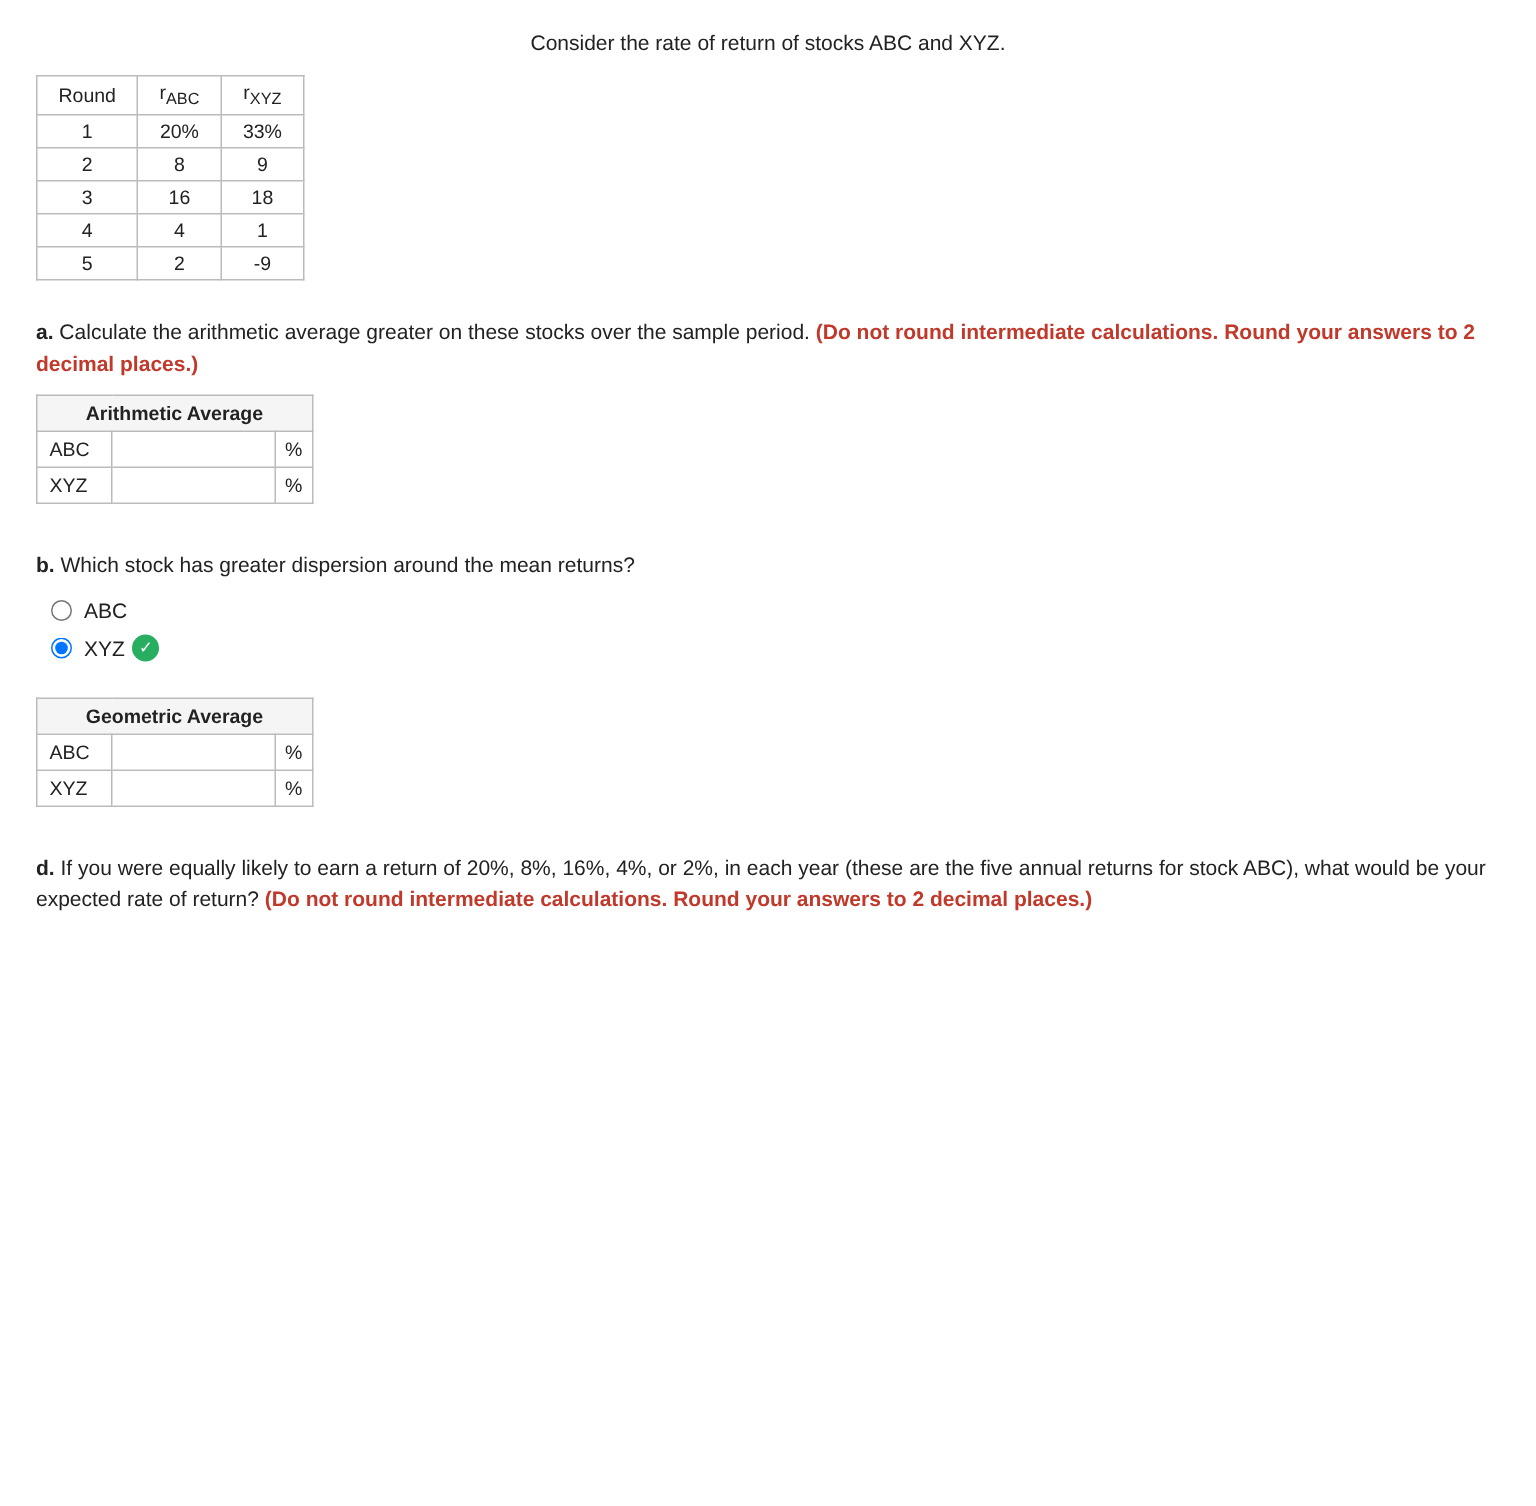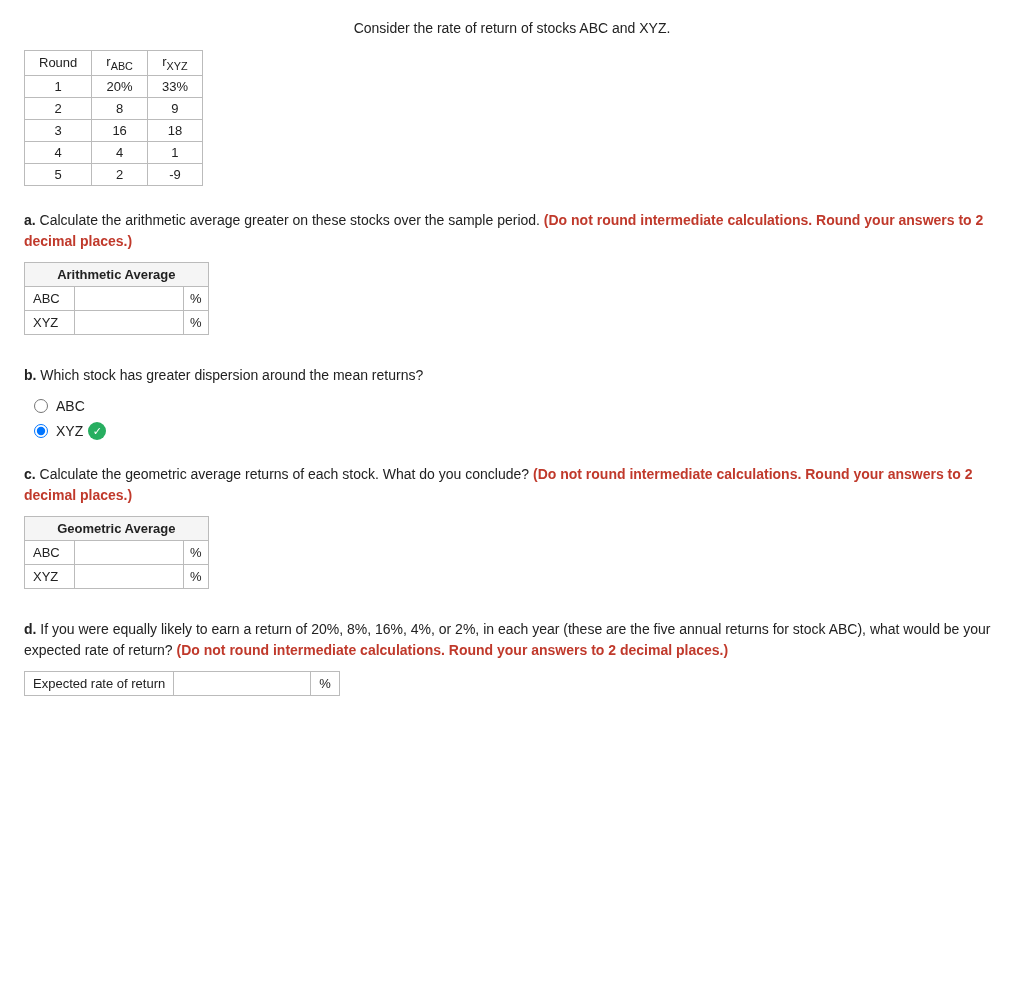--- a/index.html
+++ b/index.html
@@ -212,23 +212,20 @@
     </div>
     <div class="radio-option">
       <input type="radio" name="dispersion" id="radio-xyz" checked="" style="">
       <label for="radio-xyz">XYZ</label>
       <span class="check-icon">✓</span>
     </div>
   </div>
 </section>
 
 <section class="section">
-  <p class="section-label">
-    <strong>c.</strong><span> Calculate the geometric average returns of each stock. What do you conclude? </span><span class="bold-red">(Do not round intermediate calculations. Round your answers to 2 decimal places.)</span>
-  </p>
   <table class="answer-table">
     <thead>
       <tr>
         <th colspan="3">Geometric Average</th>
       </tr>
     </thead>
     <tbody>
       <tr>
         <td class="label-cell">ABC</td>
         <td class="input-cell">
@@ -244,24 +241,13 @@
         <td class="pct-cell">%</td>
       </tr>
     </tbody>
   </table>
 </section>
 
 <section class="section">
   <p class="section-label">
     <strong>d.</strong><span> If you were equally likely to earn a return of 20%, 8%, 16%, 4%, or 2%, in each year (these are the five annual returns for stock ABC), what would be your expected rate of return? </span><span class="bold-red">(Do not round intermediate calculations. Round your answers to 2 decimal places.)</span>
   </p>
-  <table class="expected-table">
-    <tbody>
-      <tr>
-        <td>Expected rate of return</td>
-        <td>
-          <input type="text" value="" style="">
-        </td>
-        <td>%</td>
-      </tr>
-    </tbody>
-  </table>
 </section>
 
 </body></html>

